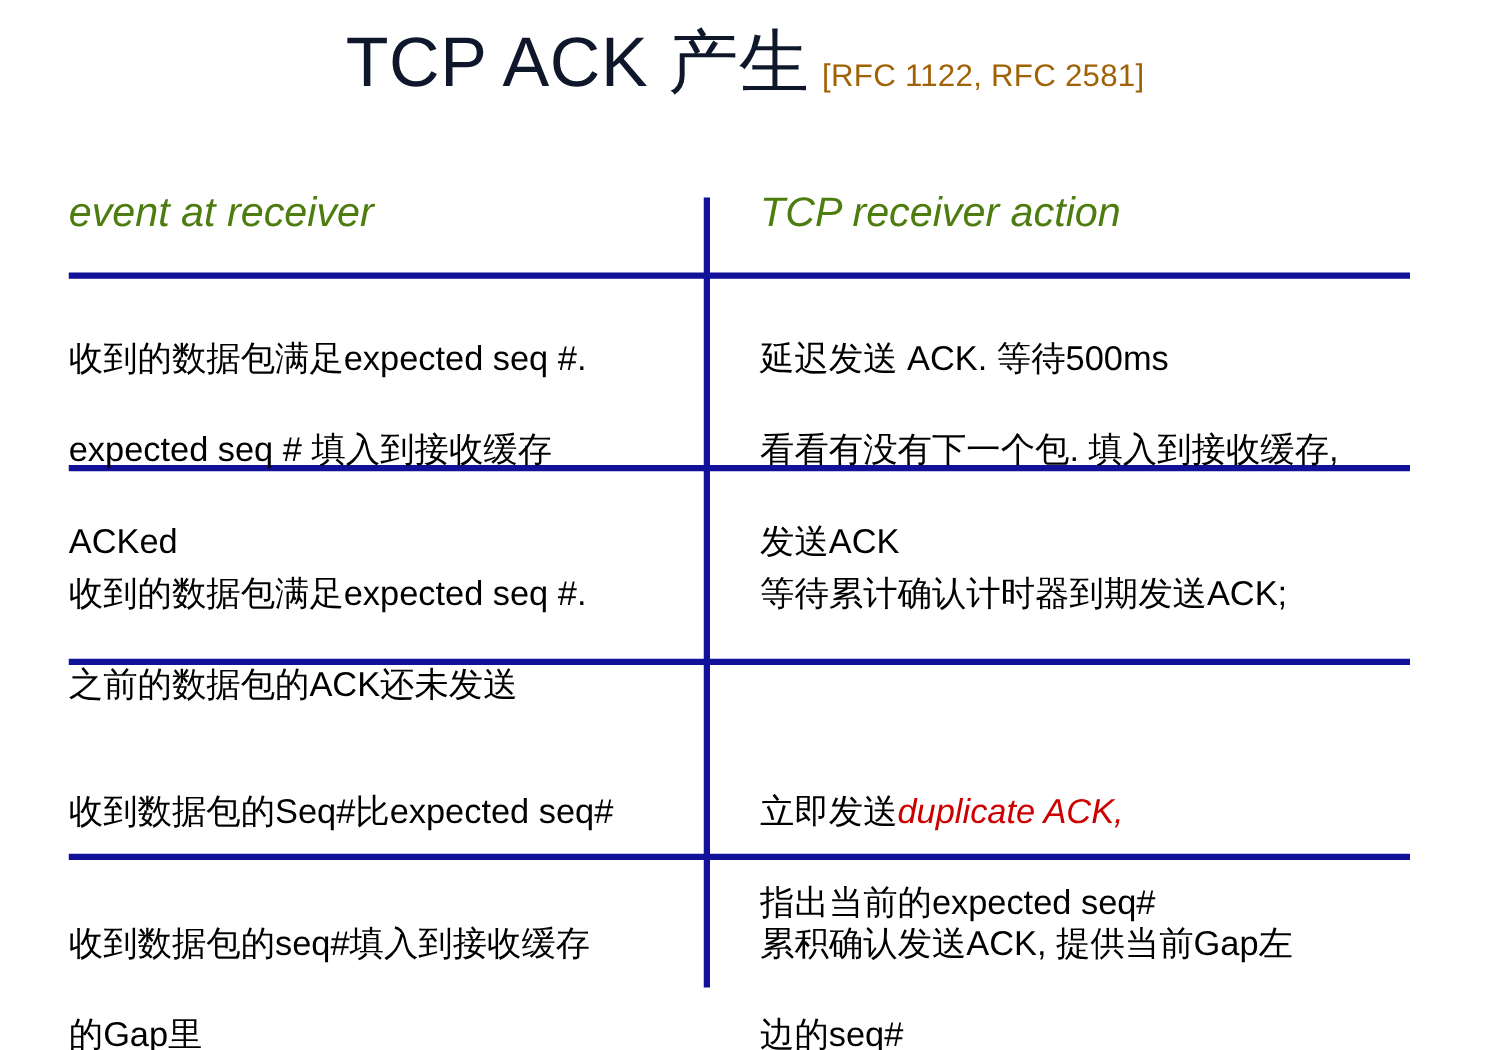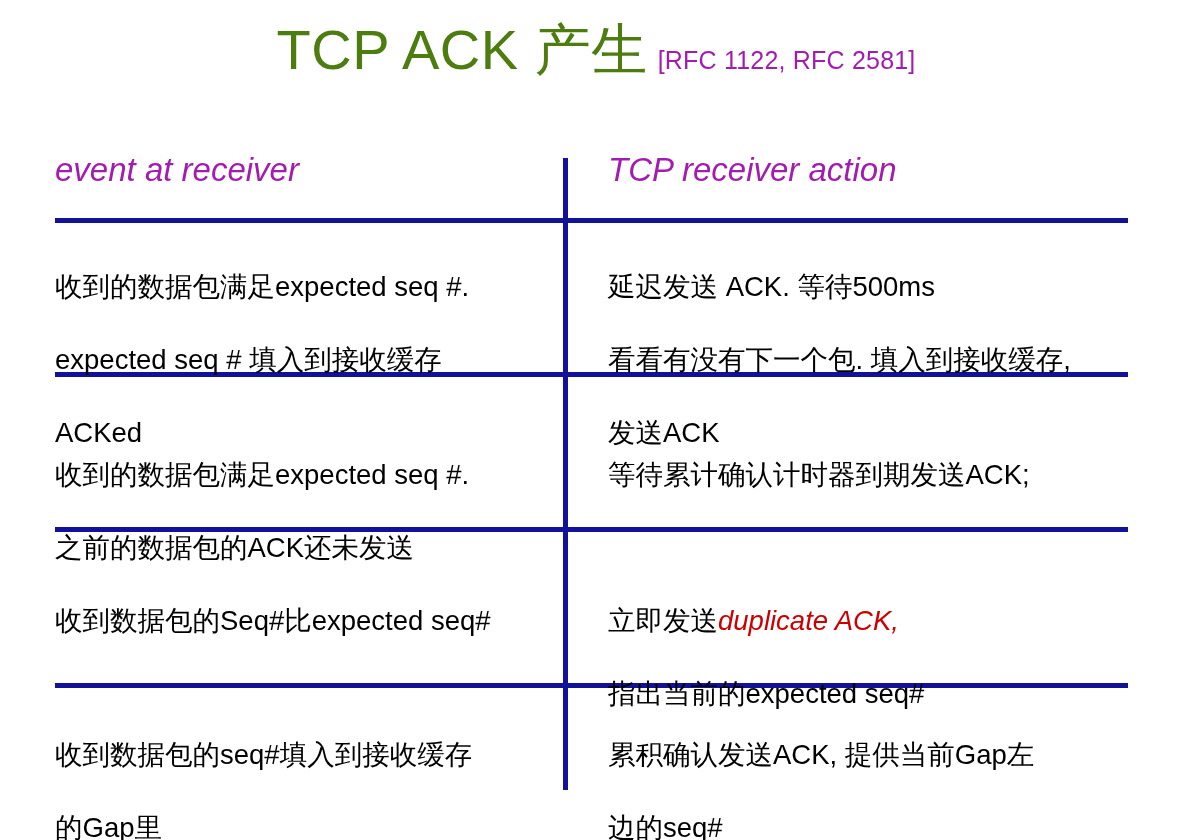--- a/index.html
+++ b/index.html
@@ -21,28 +21,28 @@
     position: absolute;
     left: 0;
     top: 22px;
     width: 1192px;
     text-align: center;
     white-space: nowrap;
   }
   .title-main {
     font-size: 56px;
     line-height: 1;
-    color: #4d7c0f;
+    color: #0f172a;
     letter-spacing: 0.5px;
     vertical-align: baseline;
     text-align: center;
   }
   .title-cite {
     font-size: 25px;
-    color: #a21caf;
+    color: #a16207;
     vertical-align: baseline;
     margin-left: 10px;
     letter-spacing: 0.2px;
   }
 
   
   .table-area {
     position: absolute;
     left: 55px;
     top: 130px;
@@ -71,41 +71,41 @@
   .h-line.l2 { top: 242px; }   
   .h-line.l3 { top: 397px; }   
   .h-line.l4 { top: 553px; }   
 
   
   .hdr {
     position: absolute;
     top: 22px;
     font-size: 33px;
     font-style: italic;
-    color: #a21caf;
+    color: #4d7c0f;
     white-space: nowrap;
     line-height: 1.1;
   }
   .hdr.left  { left: 0px; }
   .hdr.right { left: 553px; }
 
   
   .cell {
     position: absolute;
     font-size: 27.5px;
     line-height: 1.33;
     color: #000000;
     white-space: pre-line;
   }
   .cell.col-left  { left: 0px;   width: 500px; }
   .cell.col-right { left: 553px; width: 520px; }
 
   .r1 { top: 102px; }
   .r2 { top: 290px; }
-  .r3 { top: 436px; }
+  .r3 { top: 464px; }
   .r4 { top: 570px; }
 
   .cell .em-red {
     color: #cc0000;
     font-style: italic;
   }
   .cell .line { display: block; }
 </style>
 </head>
 <body>

